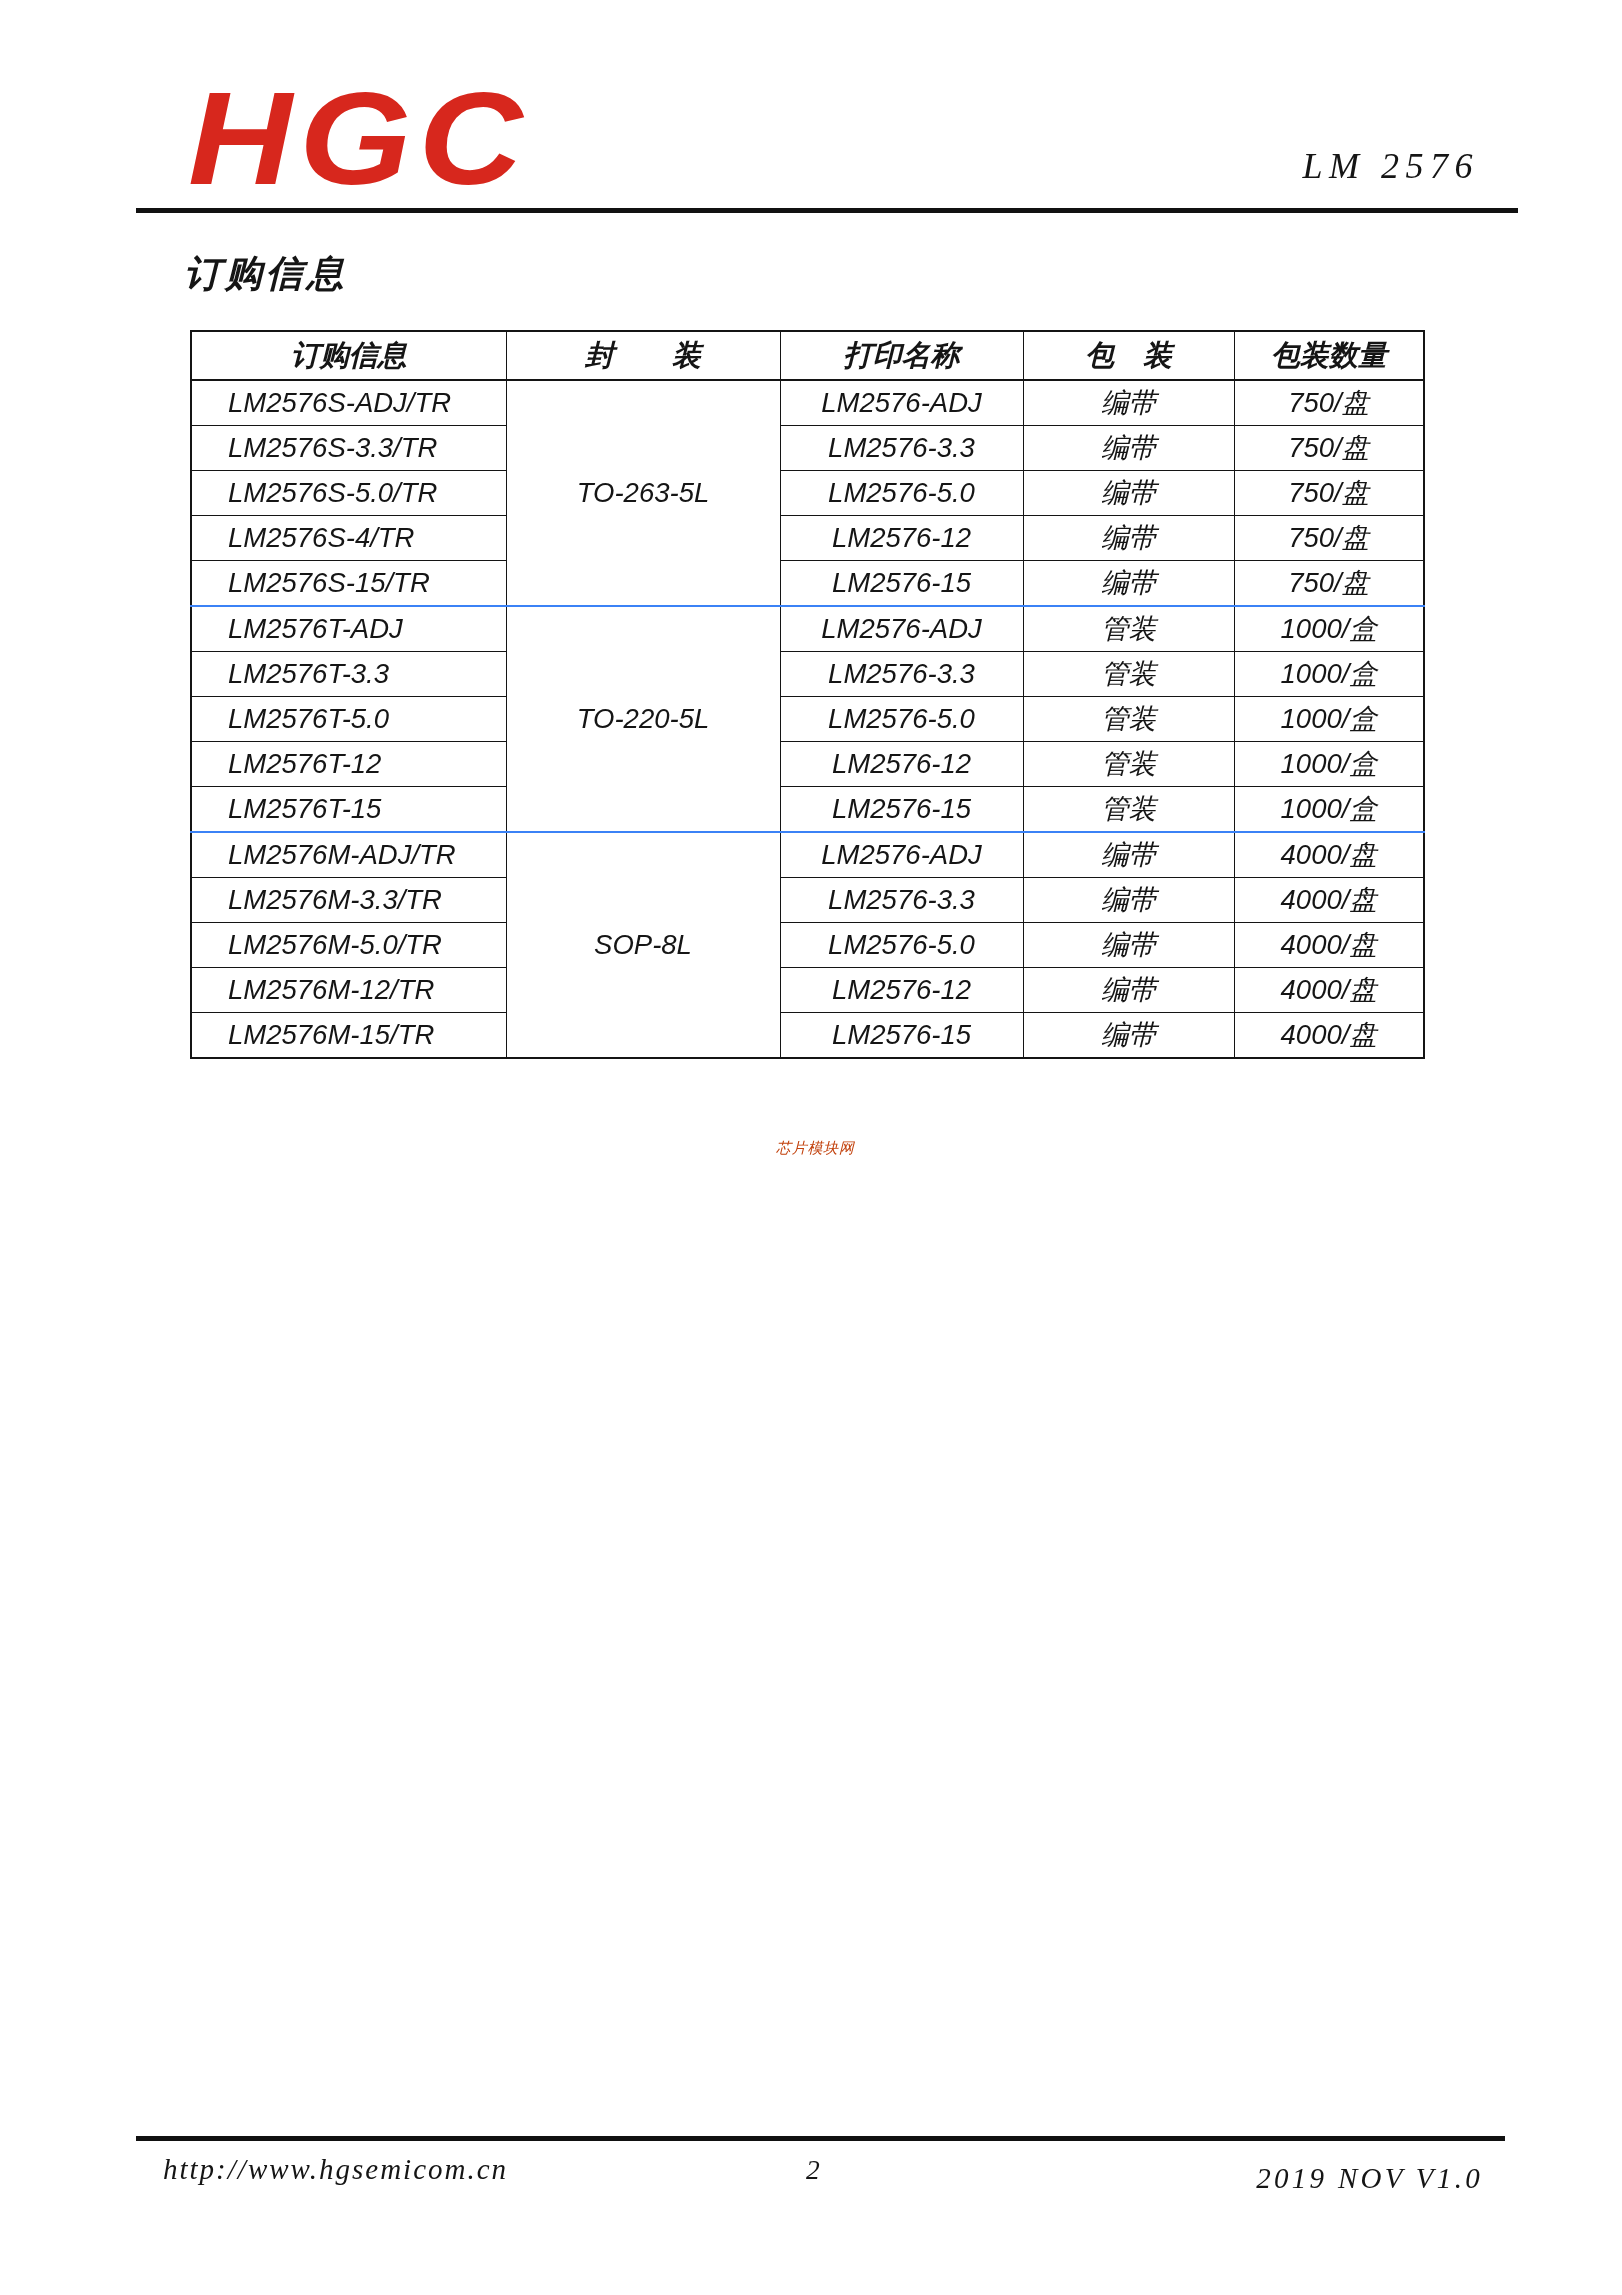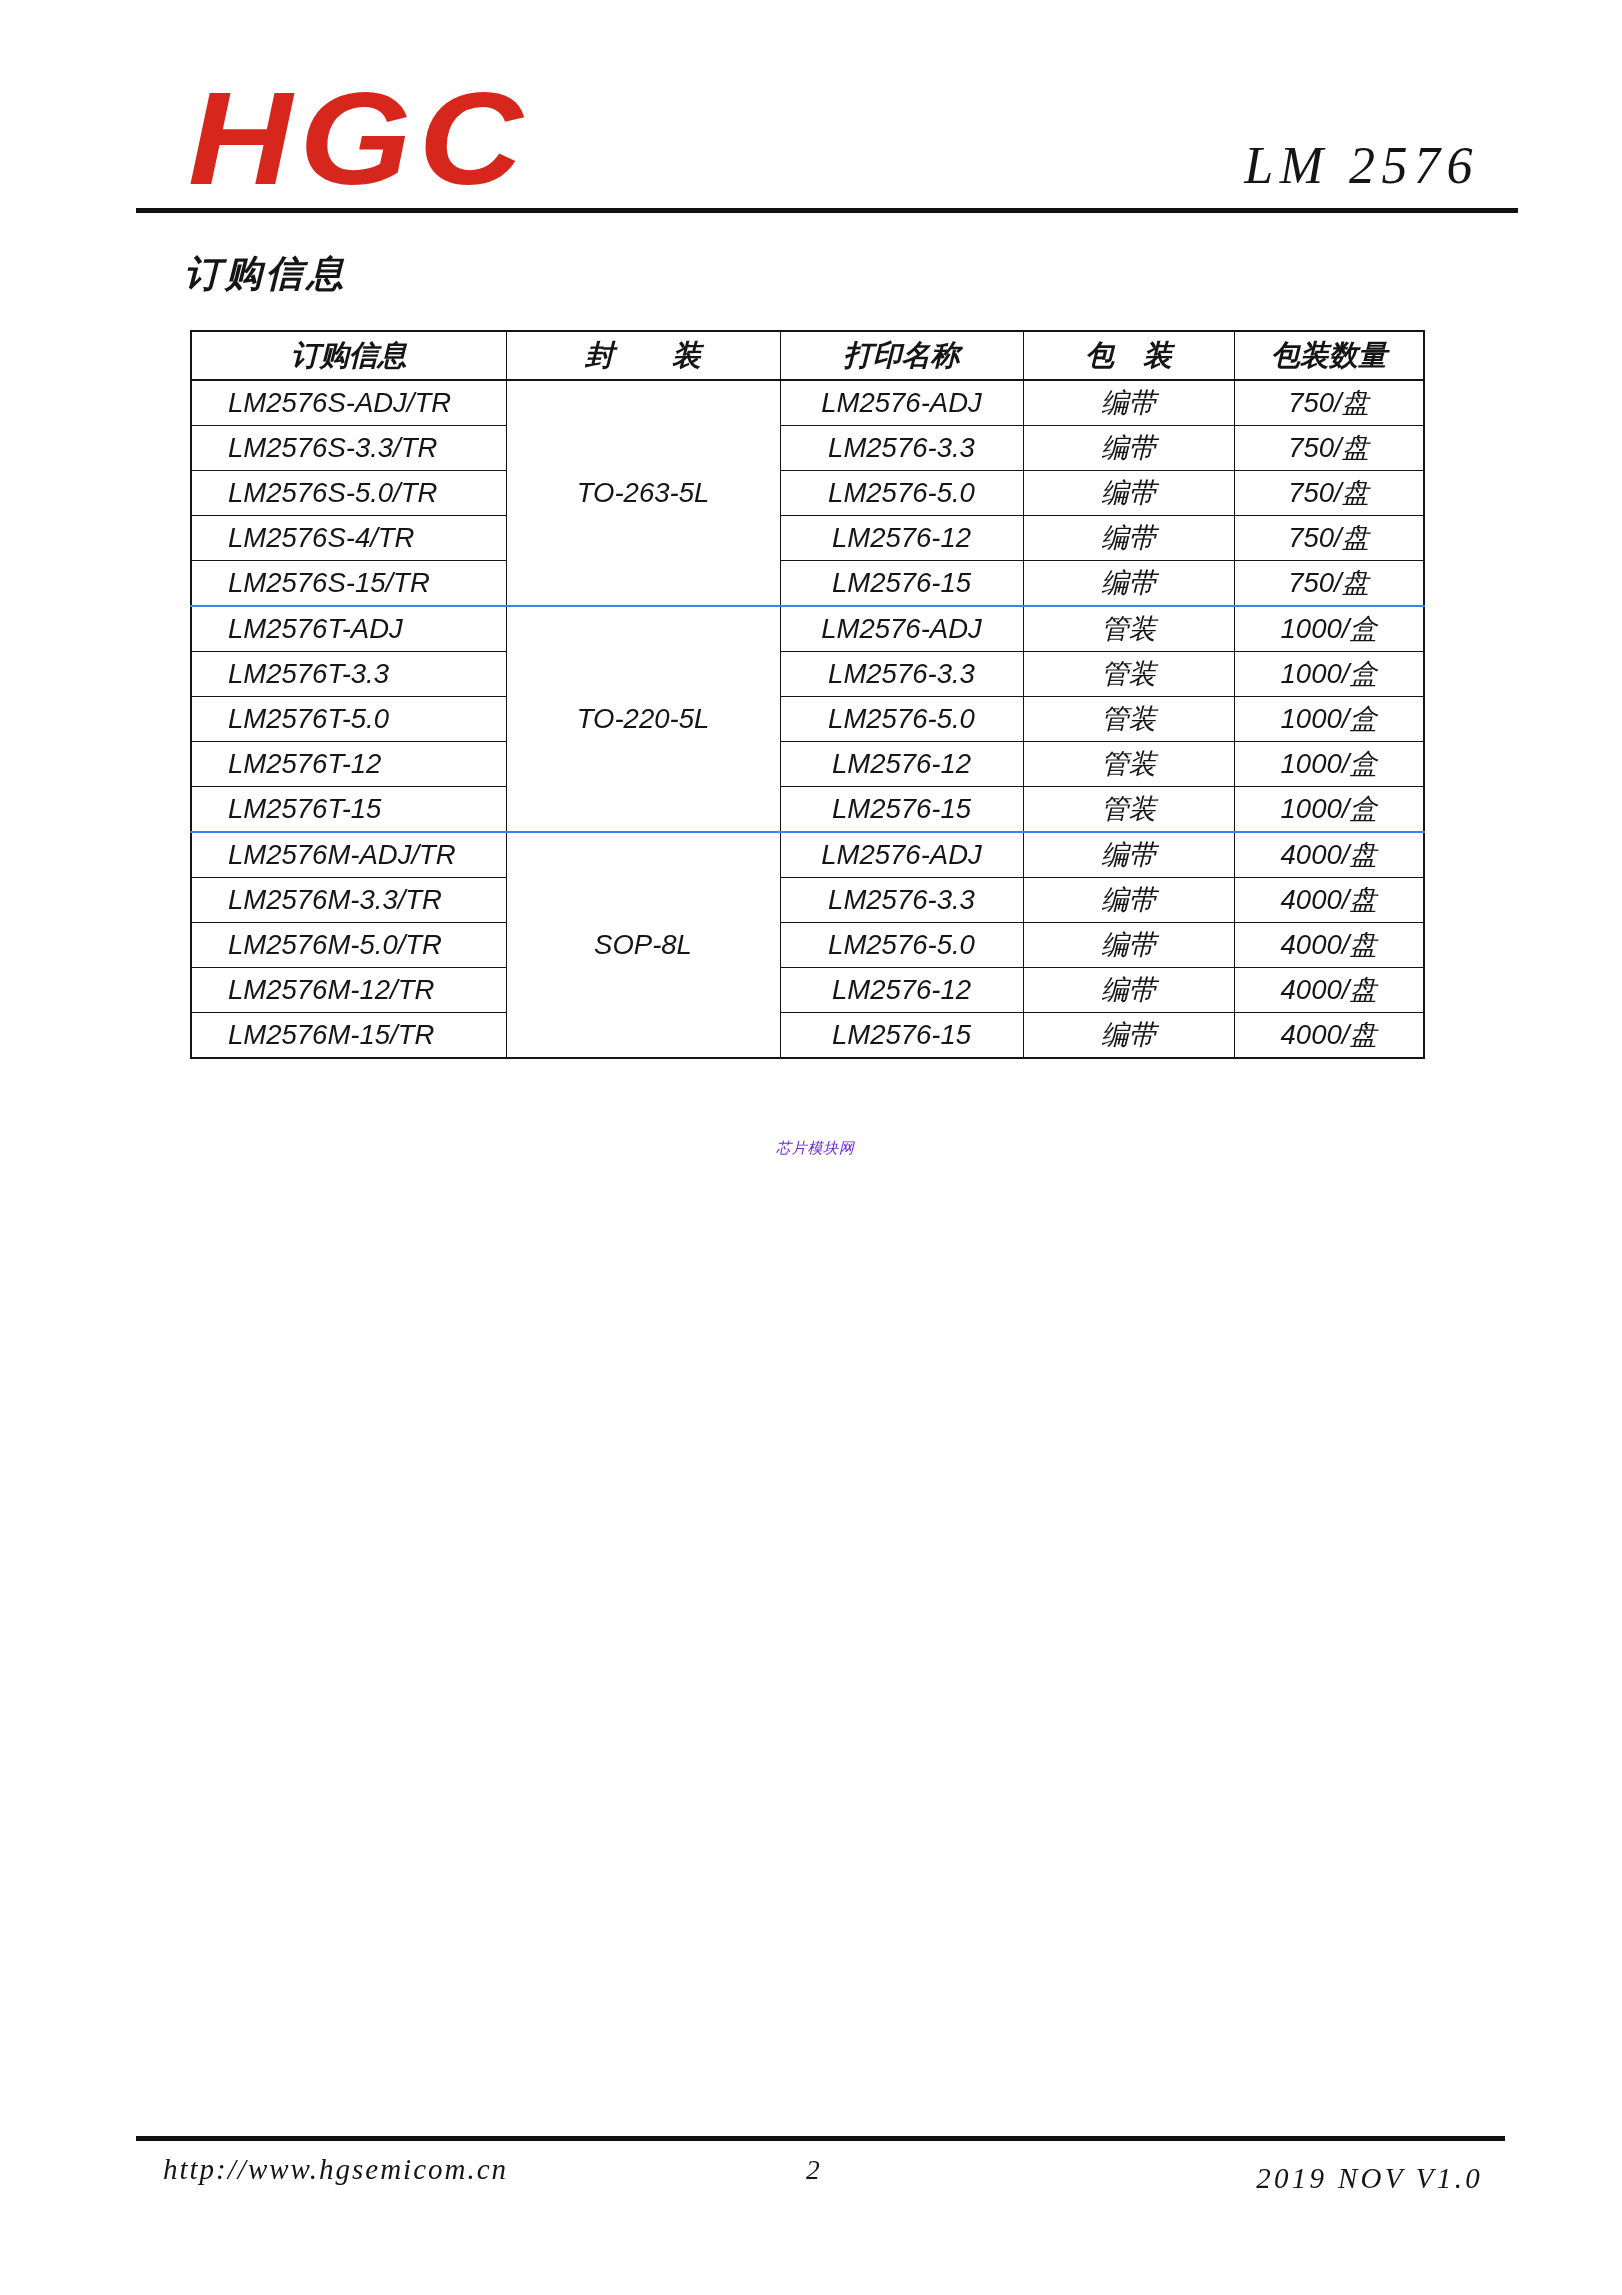--- a/index.html
+++ b/index.html
@@ -4,21 +4,21 @@
 <style>
   html,body{margin:0;padding:0;background:#888;}
   #page{position:relative;width:1622px;height:2295px;background:#ffffff;
         font-family:"Liberation Sans",sans-serif;color:#151515;overflow:hidden;font-style:italic;}
 
   
   .logo{position:absolute;left:188px;top:73px;font-size:131px;line-height:131px;
         font-weight:bold;letter-spacing:6.5px;color:#d7271d;
         transform:scaleX(1.10);transform-origin:left top;}
   .part-number{position:absolute;top:141px;right:143px;font-family:"Liberation Serif",serif;
-        font-size:52px;line-height:50px;letter-spacing:6.5px;white-space:nowrap;}
+        font-size:36px;line-height:50px;letter-spacing:6.5px;white-space:nowrap;}
   .rule{position:absolute;background:#111;}
   .rule-top{left:136px;top:208px;width:1382px;height:4.6px;}
   .rule-bottom{left:136px;top:2136px;width:1369px;height:4.6px;}
 
   
   .section-title{position:absolute;left:184px;top:253px;font-size:37px;line-height:41px;
         font-weight:bold;letter-spacing:3.9px;font-family:"Liberation Serif",serif;}
 
   
   table.order{position:absolute;left:190px;top:330px;width:1233px;
@@ -28,21 +28,21 @@
         vertical-align:middle;border:1.3px solid #141414;border-top:2.6px solid #141414;
         border-bottom:2.6px solid #141414;padding:0;white-space:nowrap;}
   table.order td{height:44px;font-size:27.5px;text-align:center;vertical-align:middle;
         border:1.3px solid #141414;padding:0;white-space:nowrap;}
   table.order td.c1{text-align:left;padding-left:36px;}
   table.order tr.group-start td{border-top:2px solid #3b82f6;}
   table.order td.c2{font-size:27.5px;}
 
   
   .watermark{position:absolute;left:776px;top:1140px;font-size:15px;line-height:15.7px;
-        color:#6d28d9;letter-spacing:0.7px;}
+        color:#c2410c;letter-spacing:0.7px;}
 
   
   .footer-url{position:absolute;left:163px;top:2153px;font-family:"Liberation Serif",serif;
         font-size:29px;line-height:33px;letter-spacing:2px;white-space:nowrap;}
   .footer-page{position:absolute;left:806px;top:2154px;font-family:"Liberation Serif",serif;
         font-size:27.5px;line-height:31px;}
   .footer-ver{position:absolute;right:139px;top:2153px;font-family:"Liberation Serif",serif;
         font-size:29px;line-height:33px;letter-spacing:3.3px;white-space:nowrap;margin-top:9px;}
 </style>
 </head>

